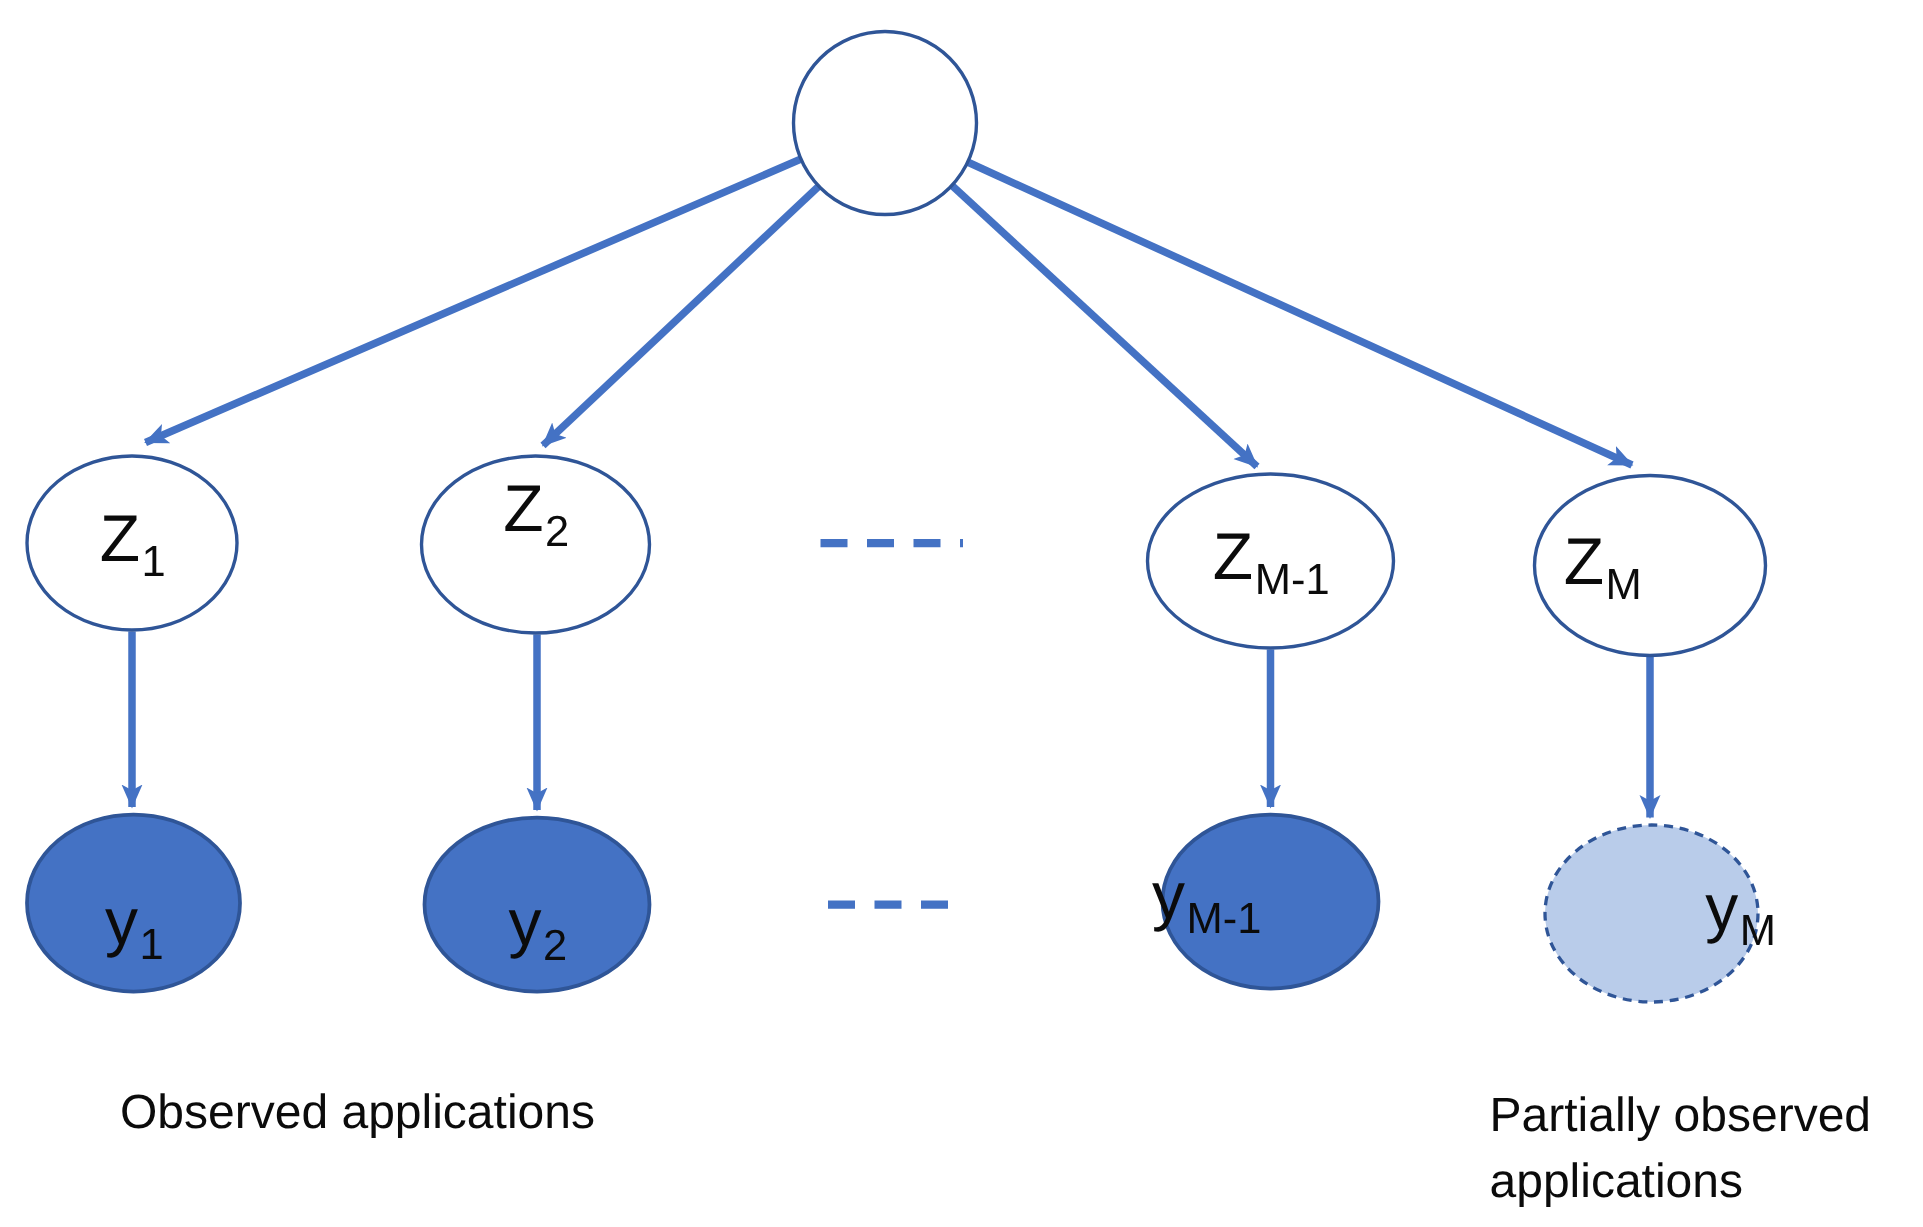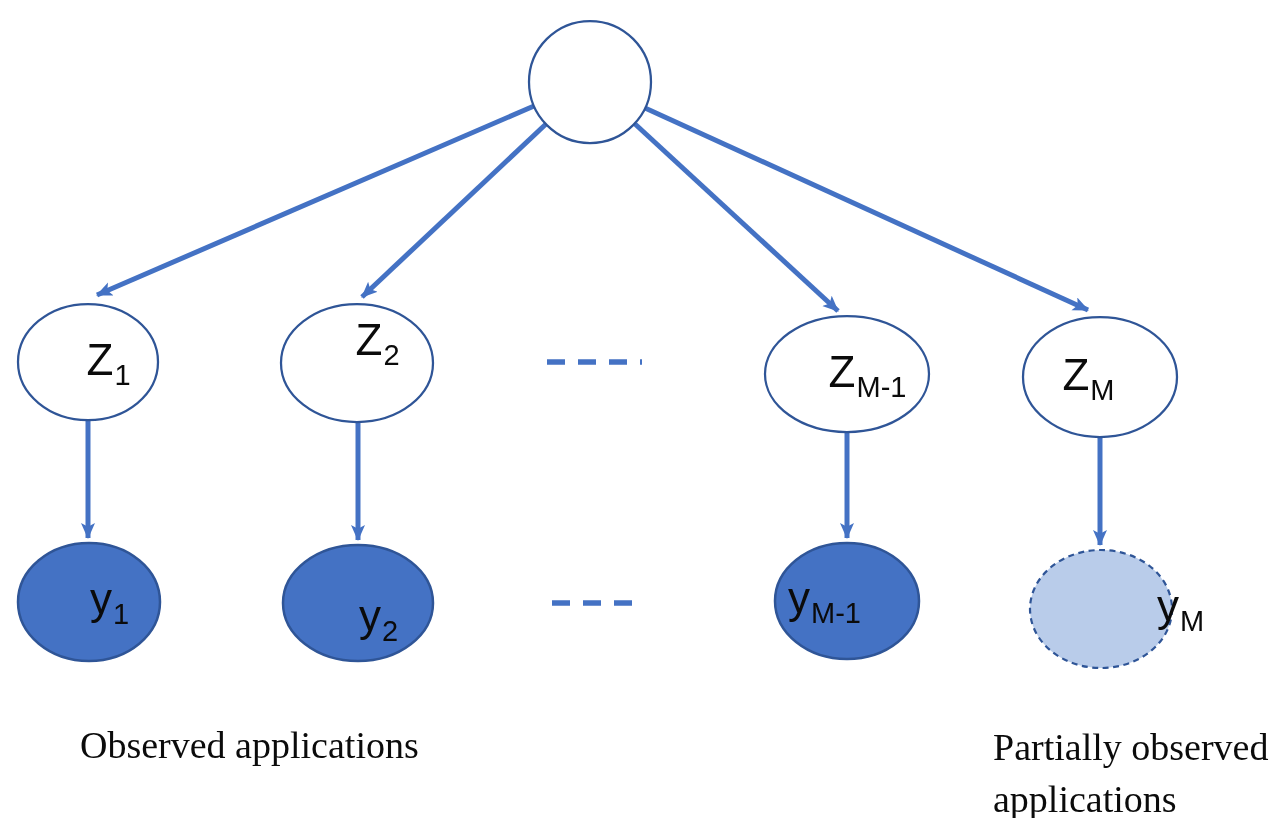--- a/index.html
+++ b/index.html
@@ -57,38 +57,36 @@
     stroke-dasharray: 6 4.5;
   }
   
   .node-label {
     position: absolute;
     transform: translate(-50%, -50%);
     color: var(--text, #0b0b0b);
     white-space: nowrap;
     line-height: 1;
     user-select: none;
-    margin-left: 20px;
   }
   .node-label .main {
     font-size: 44px;
   }
   .node-label .sub {
     font-size: 29px;
     position: relative;
     top: 10px;
     left: 1px;
   }
   
   .caption {
     position: absolute;
     color: var(--text, #0b0b0b);
-    font-size: 38px;
+    font-size: 32px;
     line-height: 1.38;
-    font-family: Liberation Serif, serif;
   }
   .caption-left {
     left: 80px;
     top: 719px;
     white-space: nowrap;
   }
   .caption-right {
     left: 993px;
     top: 721px;
     width: 300px;
@@ -137,21 +135,21 @@
   <div class="node-label" style="left:357px; top:340px">
     <span class="main">Z</span><span class="sub">2</span>
   </div>
   <div class="node-label" style="left:847px; top:372px">
     <span class="main">Z</span><span class="sub">M-1</span>
   </div>
   <div class="node-label" style="left:1068px; top:375px">
     <span class="main">Z</span><span class="sub">M</span>
   </div>
 
-  <div class="node-label" style="left:89px; top:599px">
+  <div class="node-label" style="left:89px; top:615px">
     <span class="main">y</span><span class="sub">1</span>
   </div>
   <div class="node-label" style="left:358px; top:616px">
     <span class="main">y</span><span class="sub">2</span>
   </div>
   <div class="node-label" style="left:804px; top:598px">
     <span class="main">y</span><span class="sub">M-1</span>
   </div>
   <div class="node-label" style="left:1160px; top:606px">
     <span class="main">y</span><span class="sub">M</span>

